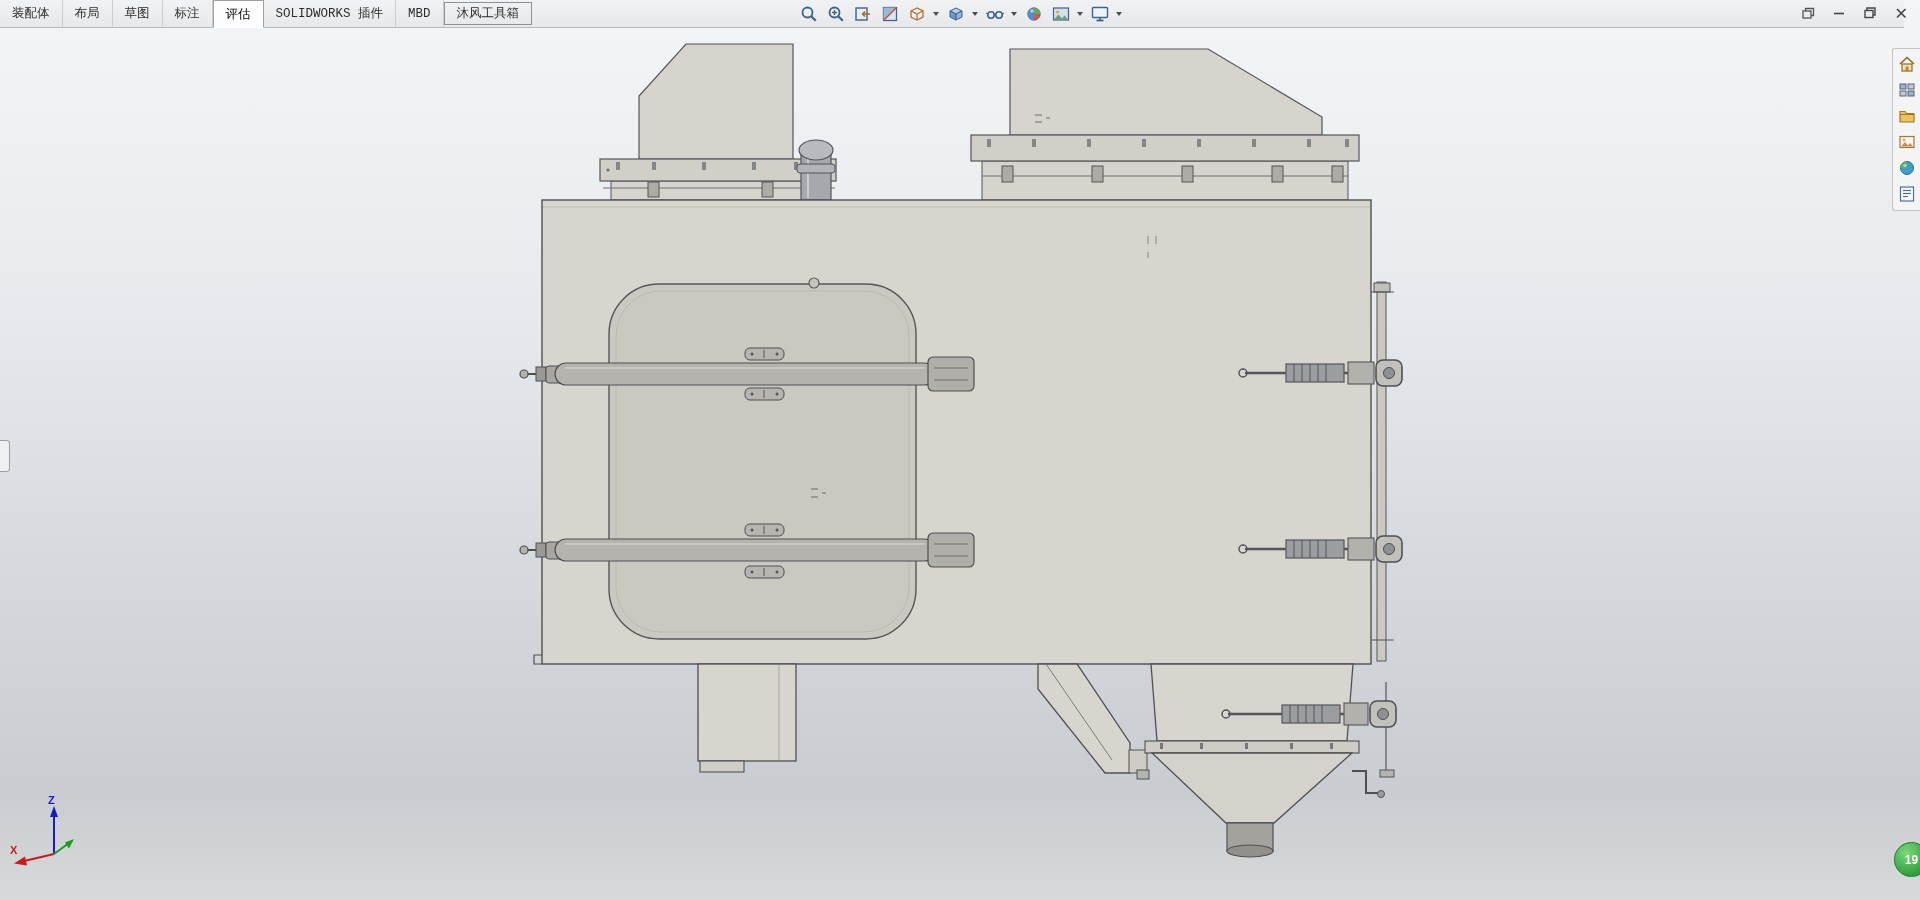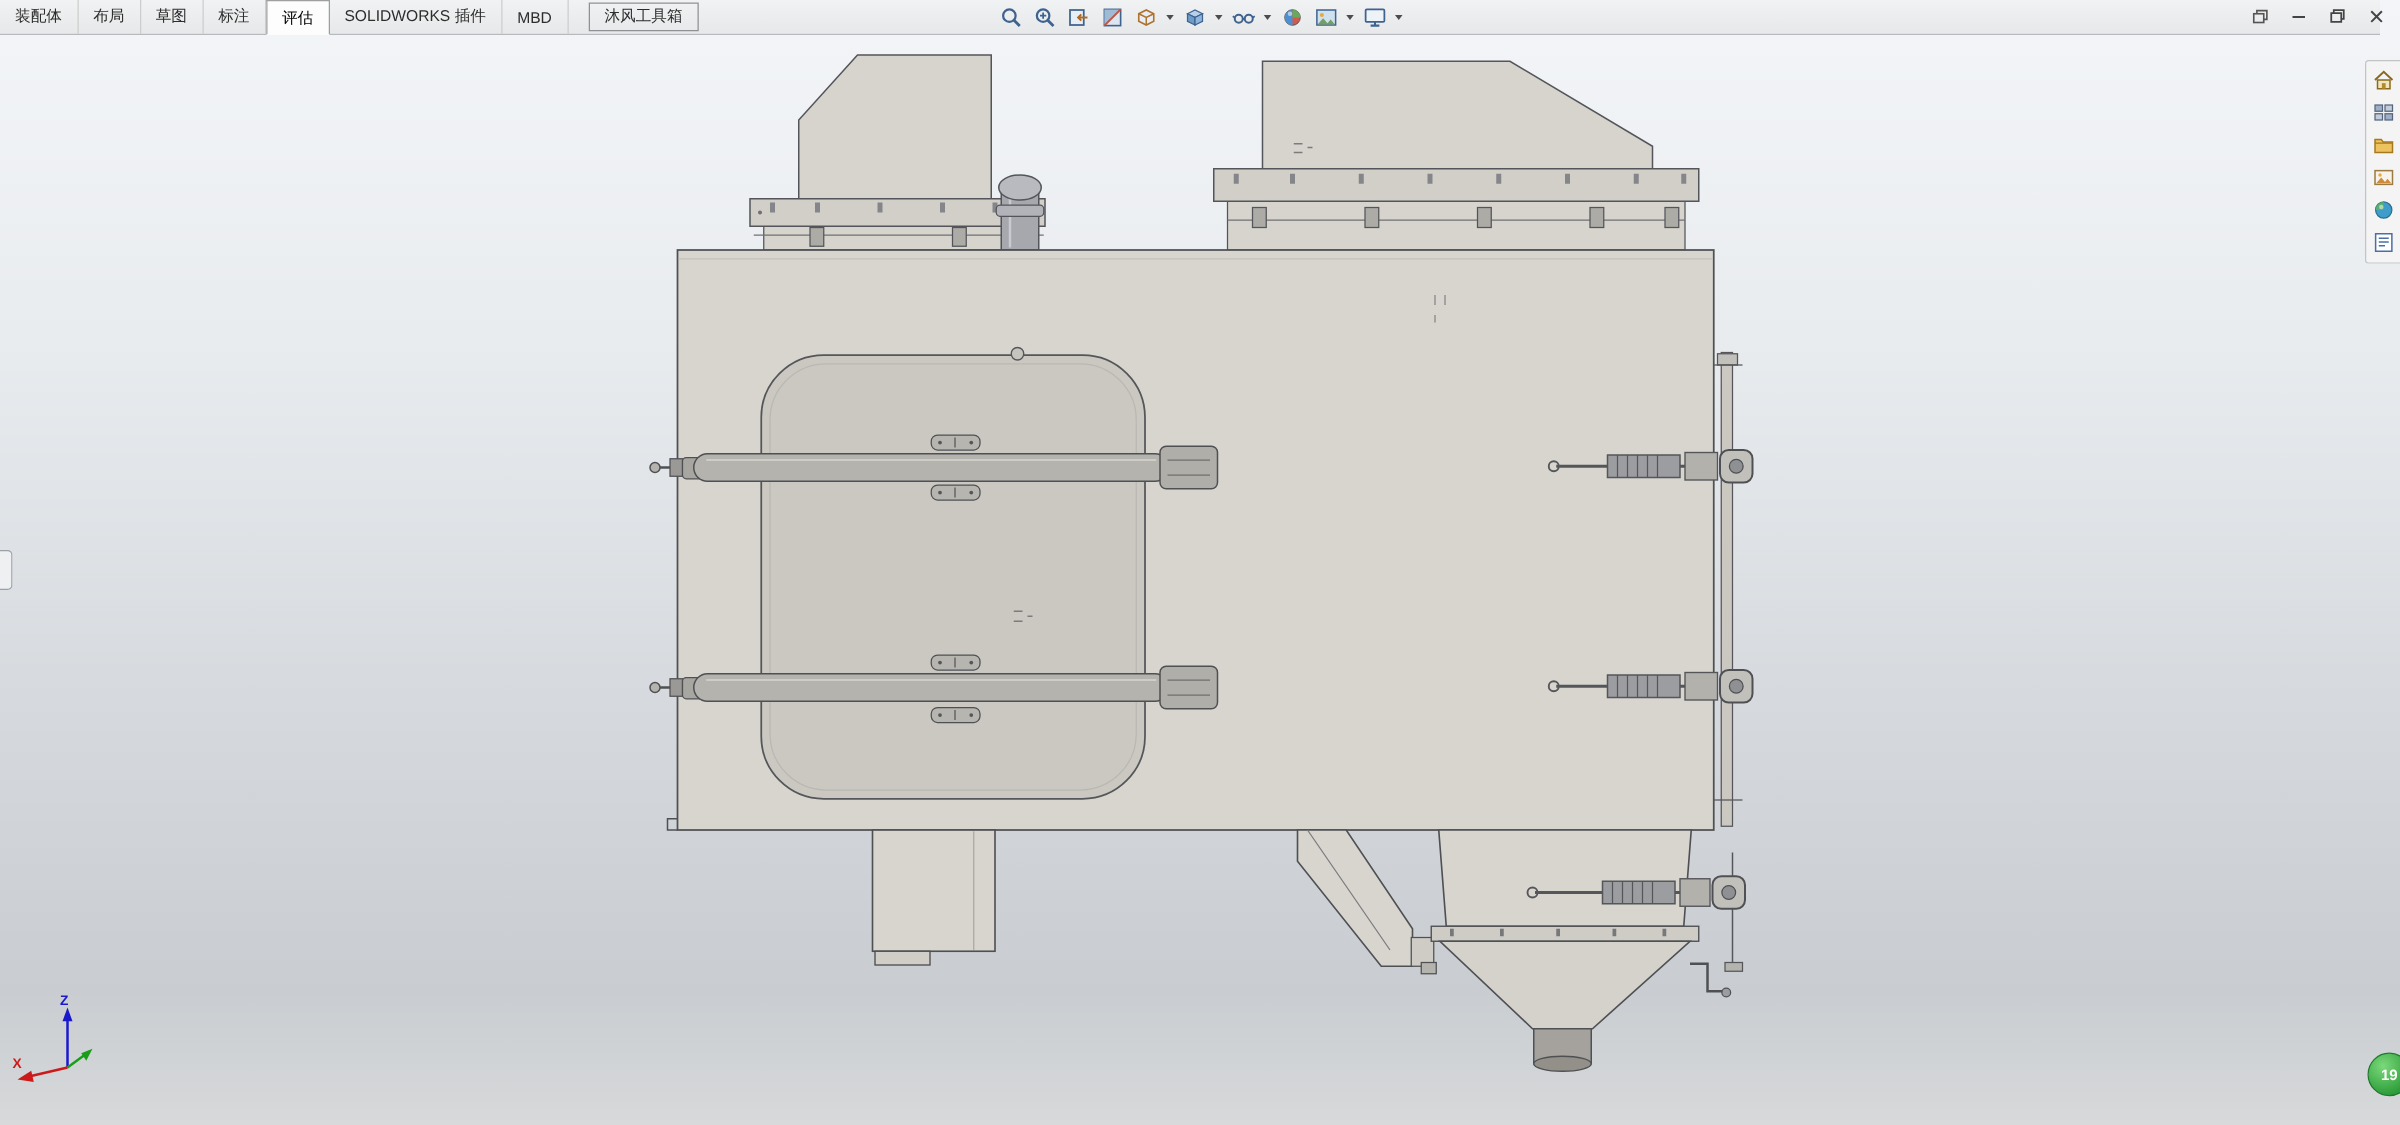--- a/index.html
+++ b/index.html
@@ -6,32 +6,32 @@
   body{
     width:1920px;height:900px;overflow:hidden;position:relative;
     font-family:"Liberation Sans",sans-serif;
     background:linear-gradient(180deg,#f3f5f8 0%,#e9ecef 30%,#d6dade 62%,#c9cdd1 88%,#d7d9da 100%);
   }
   
   .topbar{
     position:absolute;top:0;left:0;right:16px;height:27px;z-index:20;
     background:linear-gradient(#f1f2f3,#e7e8e9);
     border-bottom:1px solid #b7babd;
-    display:flex;align-items:stretch;
+    display:flex;align-items:stretch;font-family:Liberation Mono, monospace;
   }
   .tabs{display:flex;align-items:stretch;}
   .tab{
     display:flex;align-items:center;padding:0 12px;font-size:12.5px;color:#2d2d2d;
     border-right:1px solid #cdcdcd;background:transparent;cursor:default;white-space:nowrap;
   }
   .tab.active{
     background:#fdfdfd;border:1px solid #9d9fa1;border-bottom:1px solid #fdfdfd;
     margin-bottom:-1px;color:#000;
   }
-  .tab.boxed{border:1px solid #8f9194;margin:2px 16px;}
+  .tab.boxed{border:1px solid #8f9194;margin:2px 0;}
   
   .hud{position:absolute;left:796px;top:1px;height:25px;display:flex;align-items:center;gap:2px;z-index:22;}
   .hbtn{width:25px;height:24px;display:flex;align-items:center;justify-content:center;border-radius:3px;}
   .caret{width:10px;height:24px;display:flex;align-items:center;justify-content:center;}
   .caret i{display:block;width:0;height:0;border-left:3.5px solid transparent;border-right:3.5px solid transparent;border-top:4px solid #4c4c4c;}
   
   .winctl{position:absolute;right:8px;top:3px;display:flex;gap:9px;align-items:center;z-index:22;}
   .wbtn{width:22px;height:19px;display:flex;align-items:center;justify-content:center;}
   
   .taskpane{

